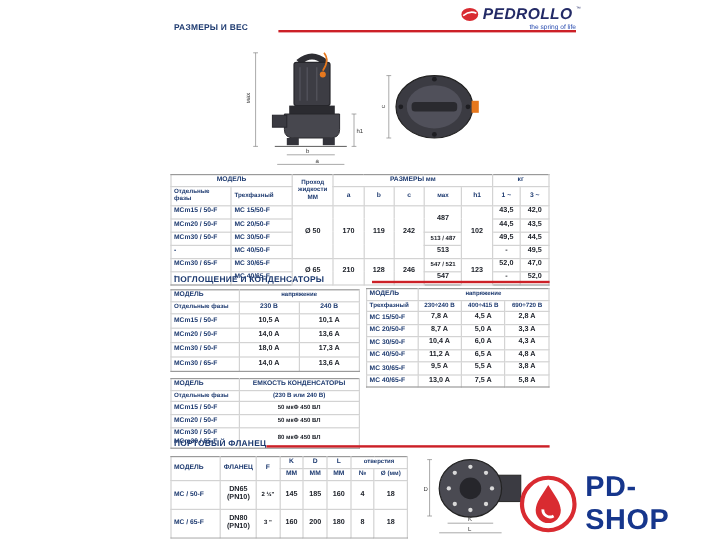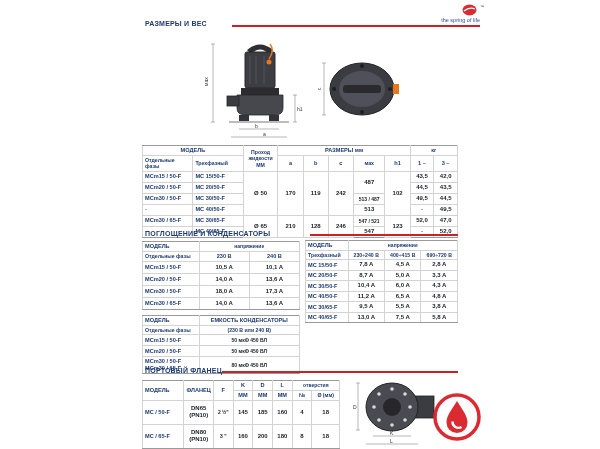--- a/index.html
+++ b/index.html
@@ -57,20 +57,21 @@
 <body>
 
 <div class="page">
 
   <div class="ped-logo">
     <div class="ped-row">
       <svg width="15" height="12" viewBox="0 0 15 12">
         <ellipse cx="7.5" cy="6" rx="7" ry="5.4" fill="#d92b31"></ellipse>
         <path d="M2 7 Q7.5 2.5 13 5" stroke="#fff" stroke-width="1.3" fill="none"></path>
       </svg>
+      <span class="ped-brand">PEDROLLO</span>
       <span class="ped-tm">™</span>
     </div>
     <span class="ped-tag">the spring of life</span>
   </div>
 
   <div class="sec-title" style="left:145px; top:20px;">РАЗМЕРЫ И ВЕС</div>
   <div class="rule" style="left:232px; top:25px; width:248px;"></div>
 
   <svg class="draw" style="left:203px; top:38px;" width="100" height="104" viewBox="0 0 100 104">
     <line class="dimline" x1="10" y1="6" x2="10" y2="84"></line>
@@ -421,15 +422,16 @@
     <line class="dimline" x1="14" y1="66" x2="66" y2="66"></line>
     <text class="dimtxt" x="38" y="64.5">L</text>
   </svg>
 
   <div class="pdshop">
     <svg width="50" height="50" viewBox="0 0 50 50">
       <circle cx="25" cy="25" r="22" fill="#ffffff" stroke="#d92b31" stroke-width="3.5"></circle>
       <path d="M25 9 C19.5 18 14.5 23.5 14.5 30.5 a10.5 10.5 0 0 0 21 0 C35.5 23.5 30.5 18 25 9 Z" fill="#d92b31"></path>
       <path d="M20.5 29.5 a6 6 0 0 0 9 5.5" stroke="#ffffff" stroke-width="2.4" fill="none"></path>
     </svg>
+    <span class="pdshop-text">PD-SHOP</span>
   </div>
 
 </div>
 
 </body></html>

